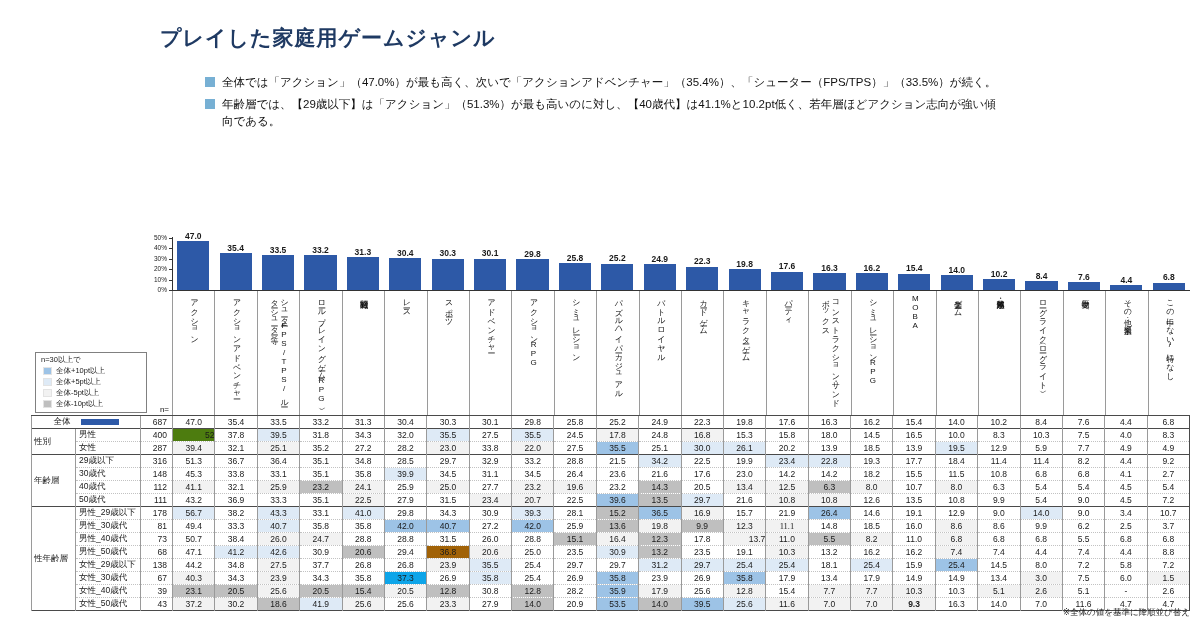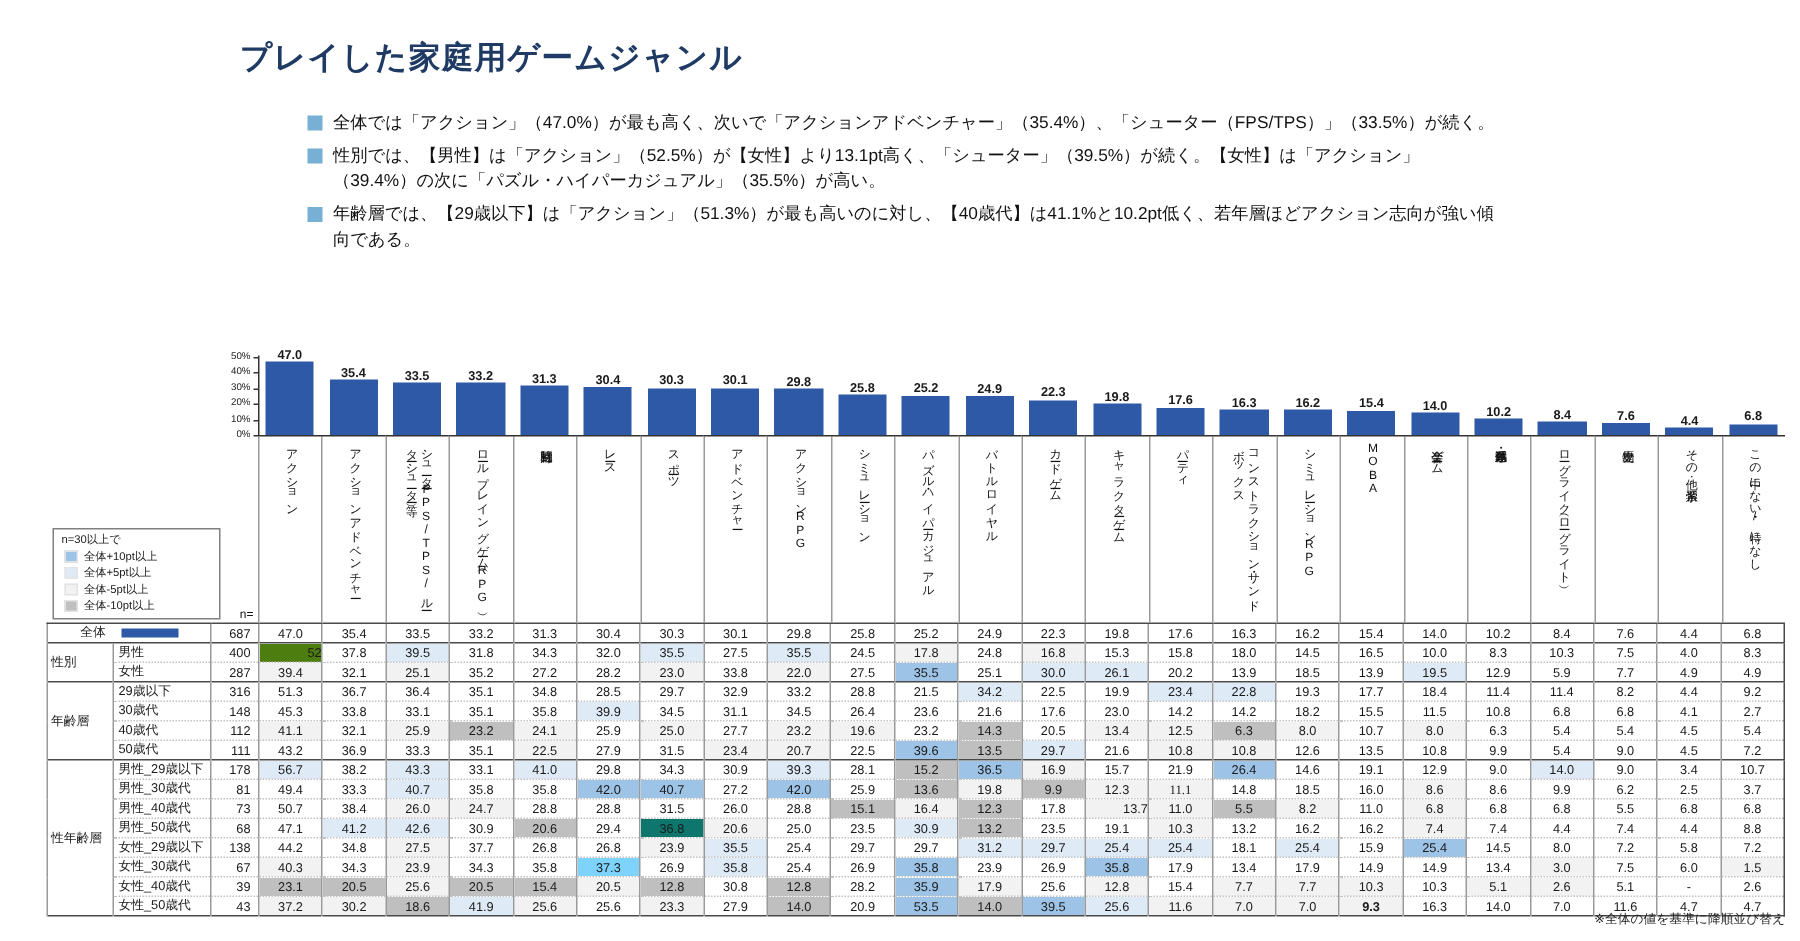--- a/index.html
+++ b/index.html
@@ -62,24 +62,20 @@
 </head>
 <body>
 
 <div class="page">
   <div class="title" style="color: rgb(31, 58, 99);">プレイした家庭用ゲームジャンル</div>
 
   <div class="bullets" id="bullets">
       <div class="bullet">
         <span class="bmark" style="background: rgb(119, 176, 212);"></span>
         <span class="btext">全体では「アクション」（47.0%）が最も高く、次いで「アクションアドベンチャー」（35.4%）、「シューター（FPS/TPS）」（33.5%）が続く。</span>
-      </div>
-      <div class="bullet">
-        <span class="bmark" style="background: rgb(119, 176, 212);"></span>
-        <span class="btext">性別では、【男性】は「アクション」（52.5%）が【女性】より13.1pt高く、「シューター」（39.5%）が続く。【女性】は「アクション」（39.4%）の次に「パズル・ハイパーカジュアル」（35.5%）が高い。</span>
       </div>
       <div class="bullet">
         <span class="bmark" style="background: rgb(119, 176, 212);"></span>
         <span class="btext">年齢層では、【29歳以下】は「アクション」（51.3%）が最も高いのに対し、【40歳代】は41.1%と10.2pt低く、若年層ほどアクション志向が強い傾向である。</span>
       </div>
     </div>
 
   <div class="board">
     <div class="grid-row chart-row">
       <div class="spacer2"></div>
@@ -614,21 +610,21 @@
           </tr>
           <tr>
             <td class="scell">男性_50歳代</td>
             <td class="ncell">68</td>
             <td class="dcell">47.1</td>
             <td class="dcell" style="background: rgb(222, 234, 246);">41.2</td>
             <td class="dcell" style="background: rgb(222, 234, 246);">42.6</td>
             <td class="dcell">30.9</td>
             <td class="dcell" style="background: rgb(191, 191, 191);">20.6</td>
             <td class="dcell">29.4</td>
-            <td class="dcell" style="background: #0f766e;">36.8</td>
+            <td class="dcell" style="background: #a16207;">36.8</td>
             <td class="dcell" style="background: rgb(242, 242, 242);">20.6</td>
             <td class="dcell">25.0</td>
             <td class="dcell">23.5</td>
             <td class="dcell" style="background: rgb(222, 234, 246);">30.9</td>
             <td class="dcell" style="background: rgb(191, 191, 191);">13.2</td>
             <td class="dcell">23.5</td>
             <td class="dcell">19.1</td>
             <td class="dcell" style="background: rgb(242, 242, 242);">10.3</td>
             <td class="dcell">13.2</td>
             <td class="dcell">16.2</td>
@@ -669,21 +665,21 @@
             <td class="dcell">7.2</td>
           </tr>
           <tr>
             <td class="scell">女性_30歳代</td>
             <td class="ncell">67</td>
             <td class="dcell" style="background: rgb(242, 242, 242);">40.3</td>
             <td class="dcell">34.3</td>
             <td class="dcell" style="background: rgb(242, 242, 242);">23.9</td>
             <td class="dcell">34.3</td>
             <td class="dcell">35.8</td>
-            <td class="dcell" style="background: #7dd3fc;">37.3</td>
+            <td class="dcell" style="background: #0ea5e9;">37.3</td>
             <td class="dcell">26.9</td>
             <td class="dcell" style="background: rgb(222, 234, 246);">35.8</td>
             <td class="dcell">25.4</td>
             <td class="dcell">26.9</td>
             <td class="dcell" style="background: rgb(157, 195, 230);">35.8</td>
             <td class="dcell">23.9</td>
             <td class="dcell">26.9</td>
             <td class="dcell" style="background: rgb(157, 195, 230);">35.8</td>
             <td class="dcell">17.9</td>
             <td class="dcell">13.4</td>

